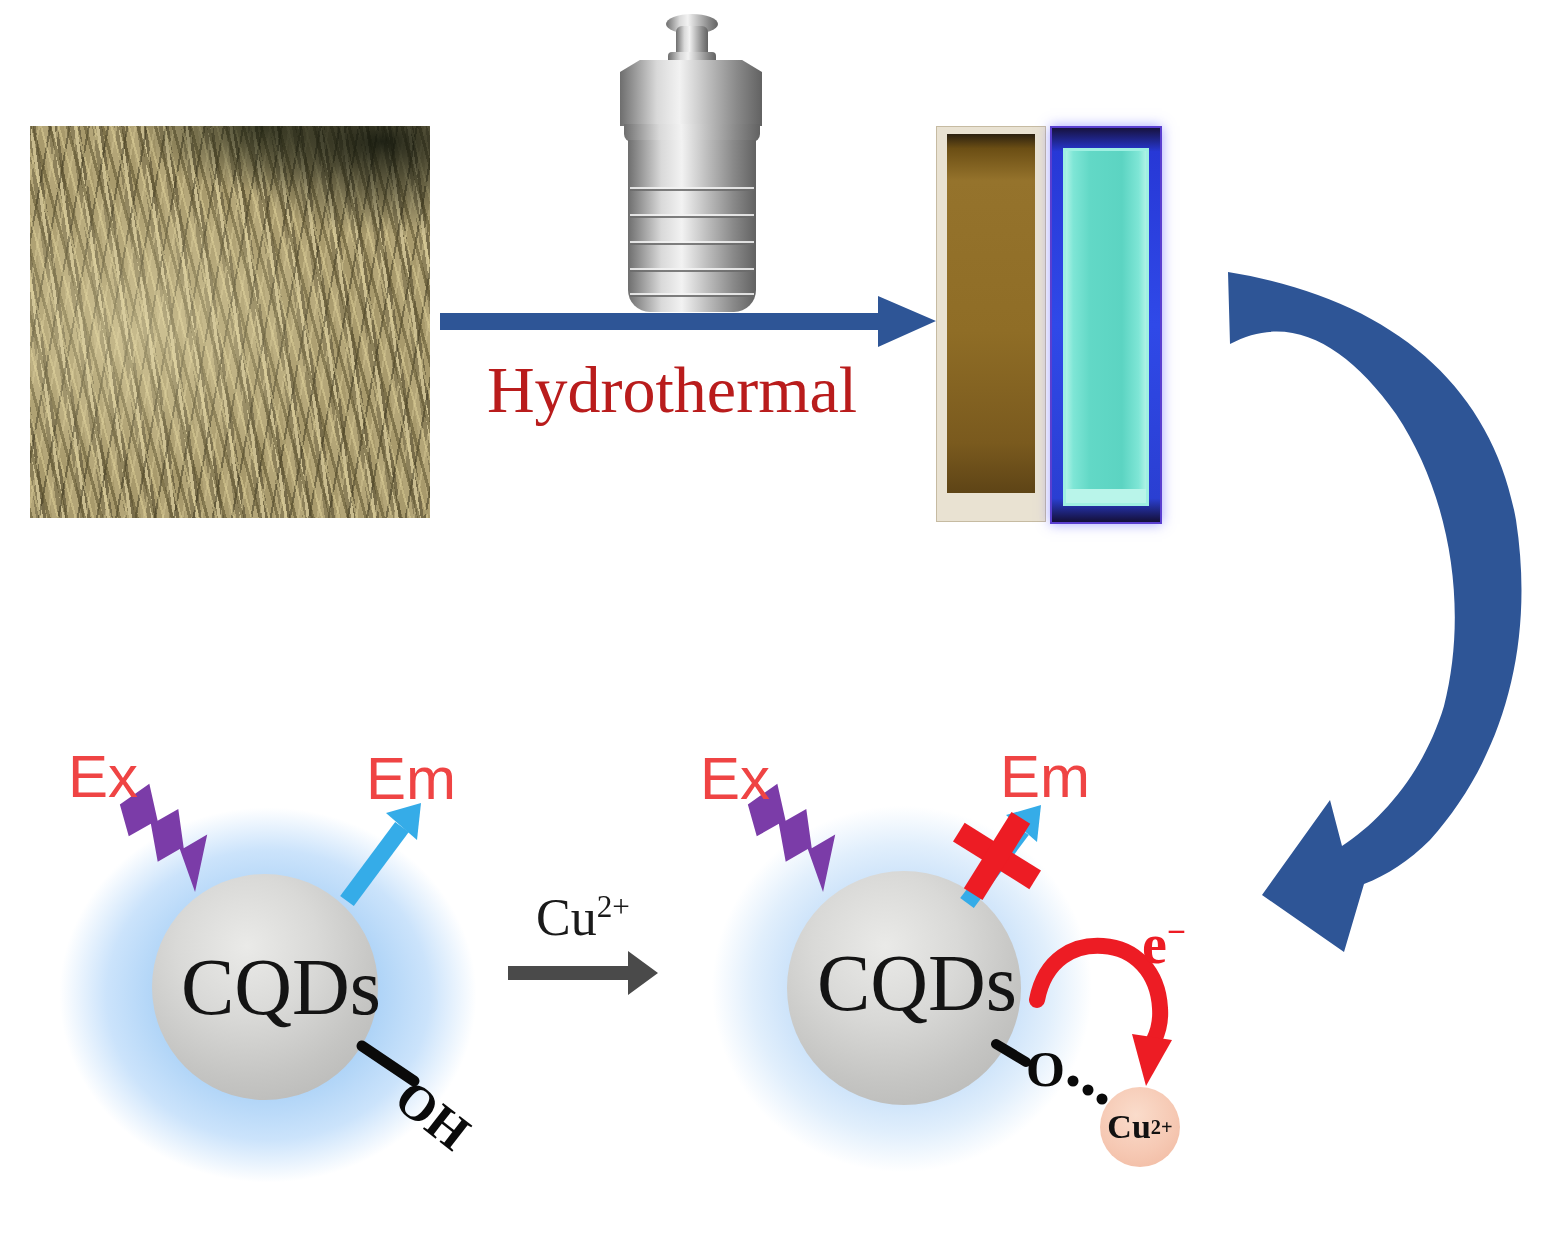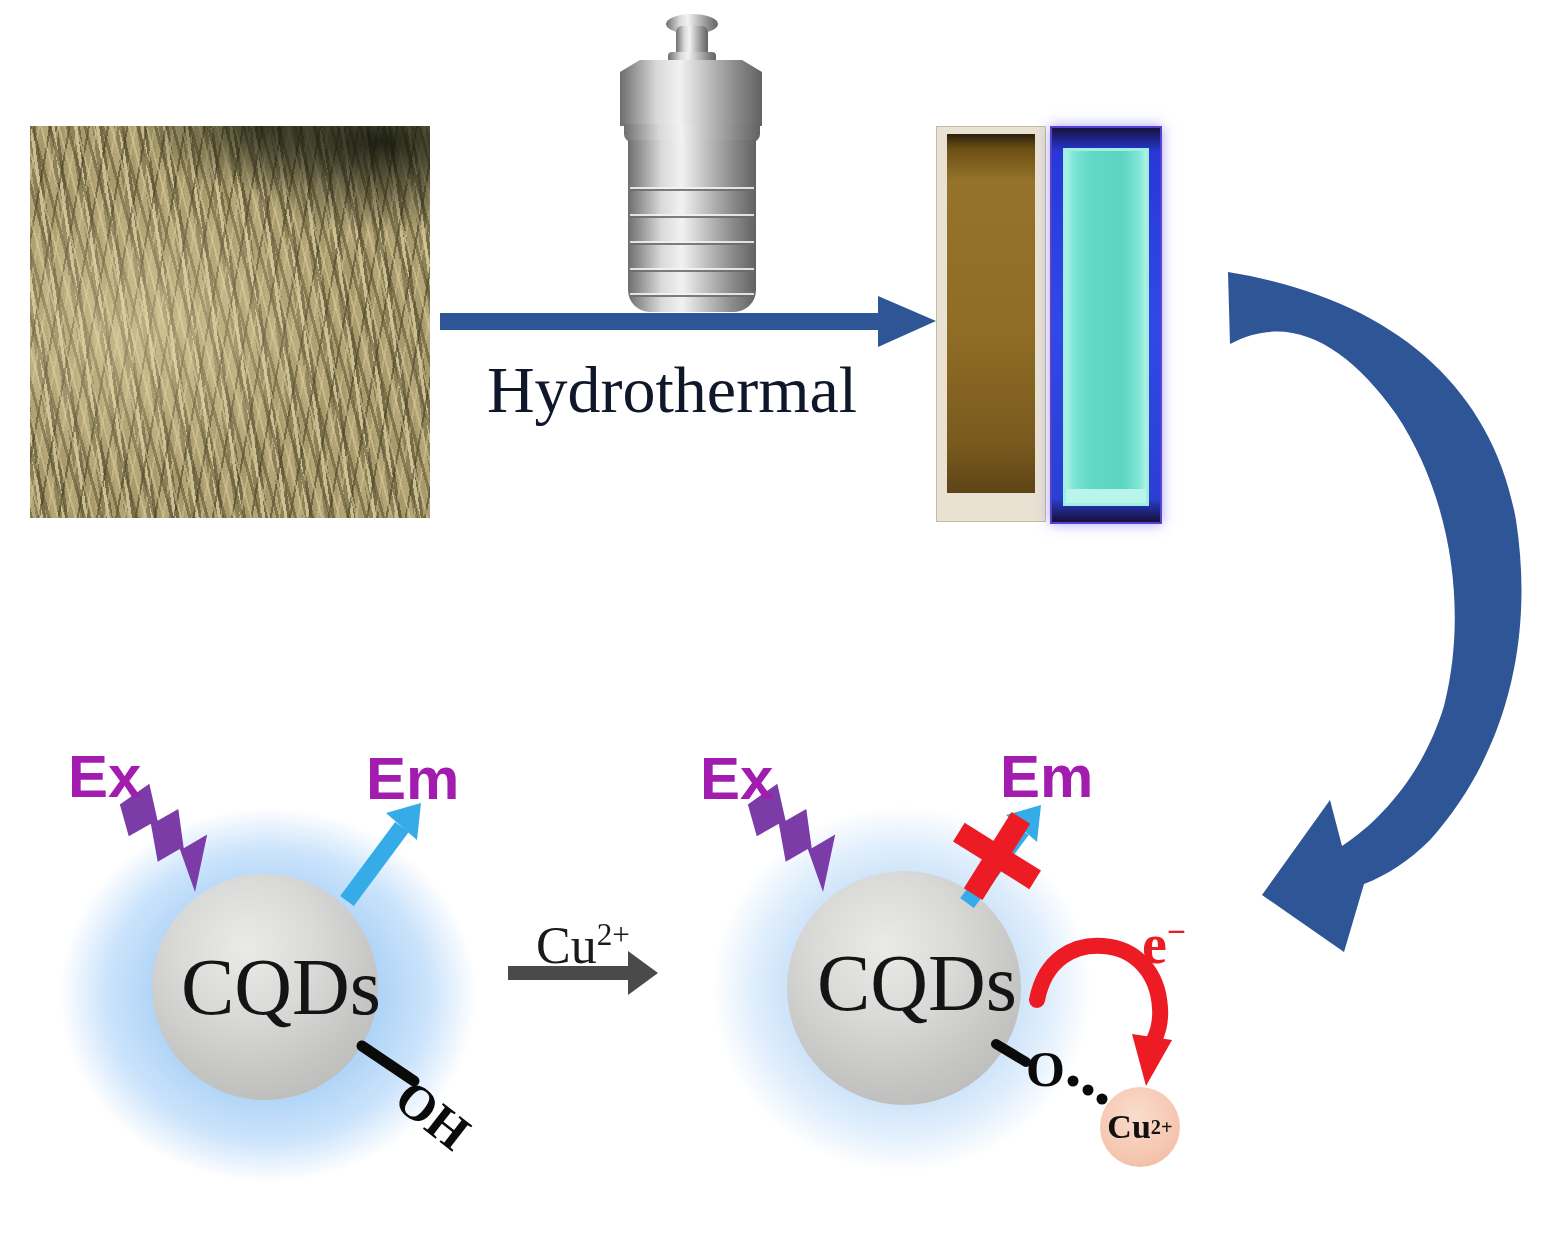--- a/index.html
+++ b/index.html
@@ -29,21 +29,21 @@
   .ac-knob-collar{left:668px;top:52px;width:48px;height:14px;border-radius:4px;}
   .ac-cap{left:620px;top:60px;width:142px;height:66px;
     clip-path:polygon(0 18%,14% 0,86% 0,100% 18%,100% 100%,0 100%);}
   .ac-shoulder{left:624px;top:124px;width:136px;height:18px;border-radius:0 0 8px 8px;}
   .ac-body{left:628px;top:140px;width:128px;height:172px;border-radius:0 0 22px 22px;}
   .groove{left:630px;width:124px;height:4px;
     background:linear-gradient(180deg,#f4f4f4 0 45%,#6a6a6a 55% 100%);opacity:.85;}
 
   
   .rx-label{left:442px;top:344px;width:460px;text-align:center;
-    font-size:66px;line-height:92px;color:#0f172a;}
+    font-size:66px;line-height:92px;color:#b91c1c;}
 
   
   .cuv-day{left:936px;top:126px;width:110px;height:396px;
     background:#e9e2d2;border:1px solid #c6bba2;box-sizing:border-box;}
   .cuv-day-liquid{left:10px;top:7px;right:10px;bottom:28px;position:absolute;
     background:linear-gradient(180deg,#2c2110 0%,#6b4e14 4%,#95732c 13%,#8f6d26 55%,#7a5a1e 86%,#5e4416 100%);}
   .cuv-uv{left:1050px;top:126px;width:112px;height:398px;box-sizing:border-box;
     background:linear-gradient(180deg,#17123f 0%,#2738d6 6%,#2f49e8 50%,#2a3fd2 94%,#140f38 100%);
     border:2px solid #5a3fd0;box-shadow:0 0 12px rgba(90,90,255,.55);}
   .cuv-uv-liquid{left:11px;top:20px;right:11px;bottom:16px;position:absolute;
@@ -58,27 +58,27 @@
   .glow-right{left:652px;top:748px;width:500px;height:482px;
     background:radial-gradient(closest-side,rgba(218,235,252,.95) 0%,rgba(189,218,248,.88) 40%,rgba(205,228,250,.6) 60%,rgba(255,255,255,0) 76%);}
   .sphere{border-radius:50%;
     background:radial-gradient(circle at 42% 32%,#eaeae8 0%,#d9d9d7 35%,#c5c5c3 65%,#b2b2b0 100%);}
   .sphere-left{left:152px;top:874px;width:226px;height:226px;}
   .sphere-right{left:787px;top:871px;width:234px;height:234px;}
   .cqds{width:226px;text-align:right;font-size:80px;color:#141414;}
   .cqds-left{left:155px;top:942px;}
   .cqds-right{left:791px;top:938px;}
 
-  .exem{font-family:"Liberation Sans",sans-serif;font-weight:700;font-size:60px;color:#a21caf;}
+  .exem{font-family:"Liberation Sans",sans-serif;font-weight:400;font-size:60px;color:#ef4444;}
   .ex-left{left:68px;top:742px;}
   .em-left{left:366px;top:744px;}
   .ex-right{left:700px;top:744px;}
   .em-right{left:1000px;top:742px;}
 
-  .cu-mid{left:498px;top:888px;width:170px;text-align:center;font-size:52px;color:#1a1a1a;margin-top:28px;}
+  .cu-mid{left:498px;top:888px;width:170px;text-align:center;font-size:52px;color:#1a1a1a;}
   .oh-label{left:420px;top:1068px;font-size:50px;font-weight:700;color:#0a0a0a;
     transform:rotate(38deg);transform-origin:left top;}
   .o-label{left:1026px;top:1040px;font-size:50px;font-weight:700;color:#0a0a0a;}
   .e-label{left:1142px;top:912px;font-size:56px;font-weight:700;color:#ed1c24;}
   .ion{left:1100px;top:1087px;width:80px;height:80px;border-radius:50%;
     background:radial-gradient(circle at 45% 35%,#fadccb 0%,#f6c9b4 55%,#f0b79e 100%);}
   .ion-text{left:0;top:0;width:80px;height:80px;position:absolute;display:flex;
     align-items:center;justify-content:center;font-size:34px;font-weight:700;color:#111;}
   sup{font-size:60%;}
   svg{position:absolute;left:0;top:0;}

